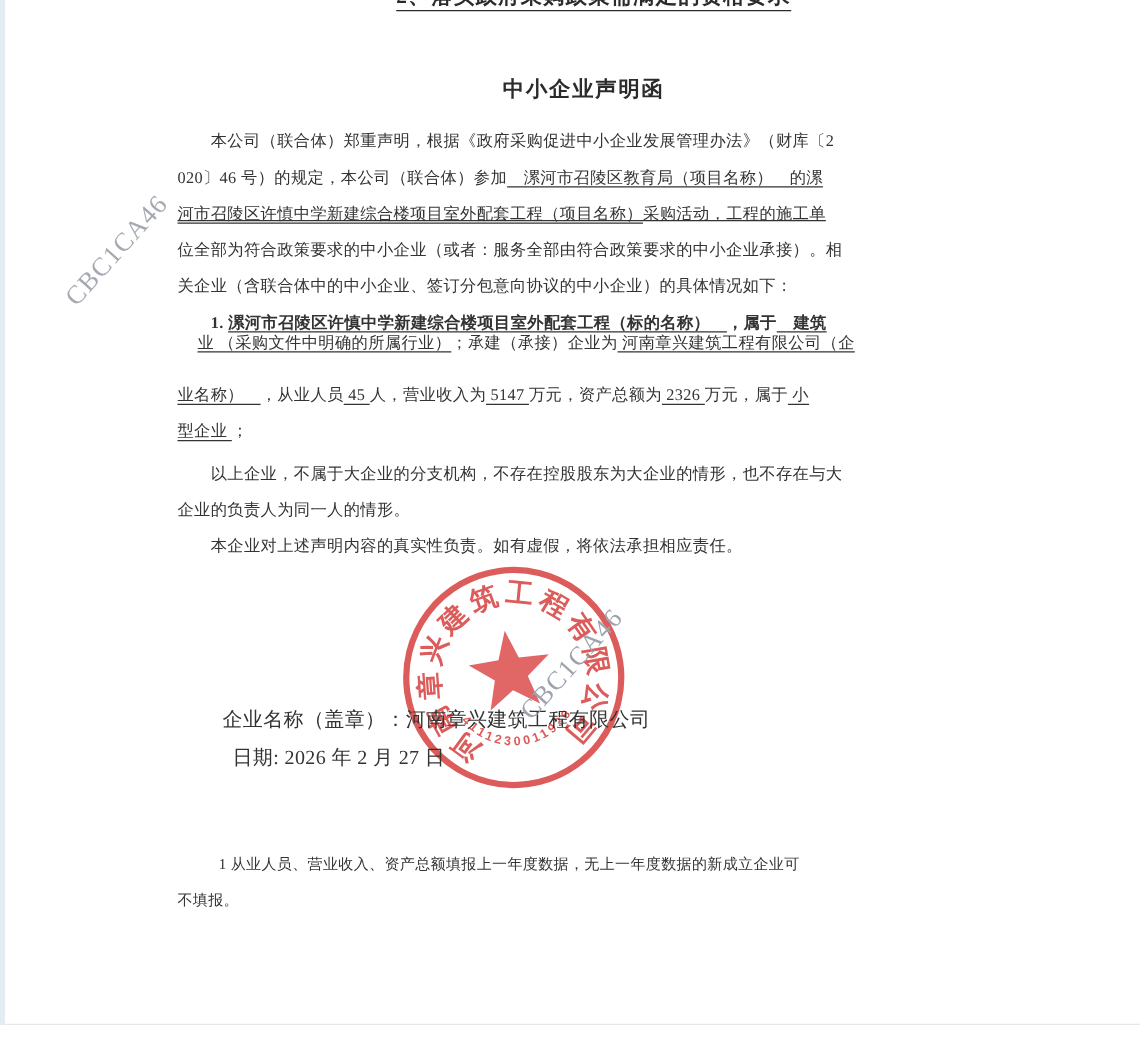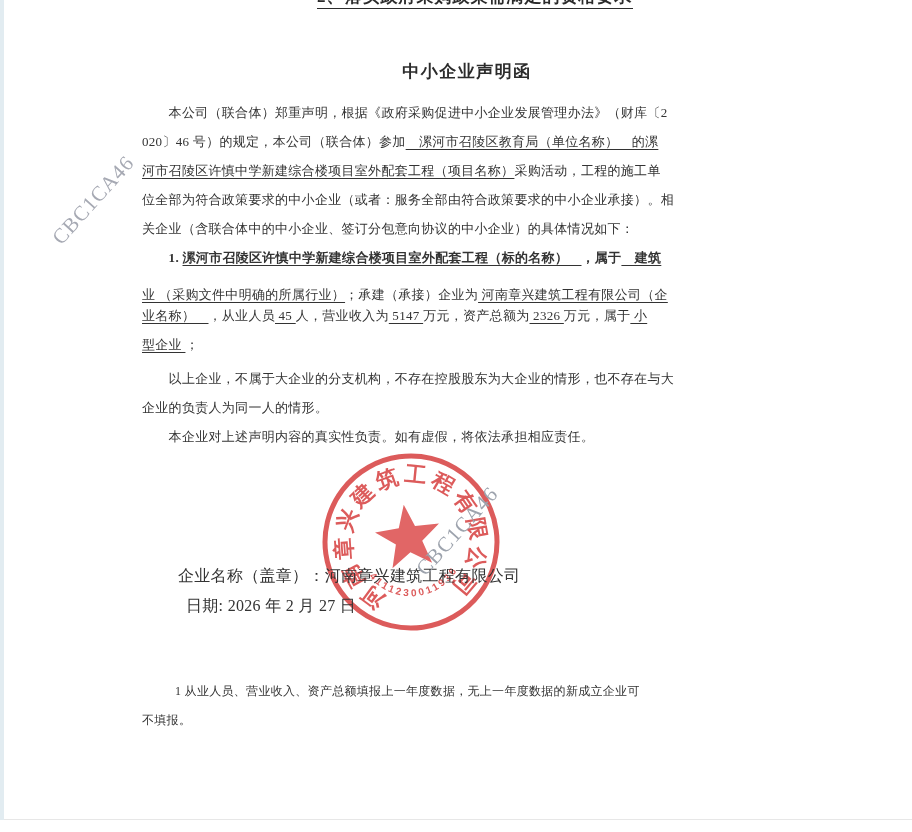--- a/index.html
+++ b/index.html
@@ -75,26 +75,26 @@
 <div class="page">
 
   <div class="left-strip"></div>
 
   <div class="clipped-heading">2、落实政府采购政策需满足的资格要求</div>
 
   <div class="doc-title">中小企业声明函</div>
 
   <div id="body-lines">
       <div class="body-line" style="top: 103px;"><span>　　本公司（联合体）郑重声明，根据《政府采购促进中小企业发展管理办法》（财库〔2</span></div>
-      <div class="body-line" style="top: 132px;"><span>020〕46 号）的规定，本公司（联合体）参加</span><span class="u">　漯河市召陵区教育局（单位名称）　的漯</span></div>
-      <div class="body-line" style="top: 161px;"><span class="u">河市召陵区许慎中学新建综合楼项目室外配套工程（项目名称）</span><span>采购活动，工程的施工单</span></div>
+      <div class="body-line" style="top: 132px;"><span>020〕46 号）的规定，本公司（联合体）参加</span><span class="u">　漯河市召陵区教育局（项目名称）　的漯</span></div>
+      <div class="body-line" style="top: 161px; text-decoration: underline;"><span class="u">河市召陵区许慎中学新建综合楼项目室外配套工程（项目名称）</span><span>采购活动，工程的施工单</span></div>
       <div class="body-line" style="top: 190px;"><span>位全部为符合政策要求的中小企业（或者：服务全部由符合政策要求的中小企业承接）。相</span></div>
       <div class="body-line" style="top: 219px;"><span>关企业（含联合体中的中小企业、签订分包意向协议的中小企业）的具体情况如下：</span></div>
       <div class="body-line" style="top: 248px; font-weight: bold;"><span>　　1. </span><span class="u">漯河市召陵区许慎中学新建综合楼项目室外配套工程（标的名称）　</span><span>，属于</span><span class="u">　建筑</span></div>
-      <div class="body-line" style="top: 285px;"><span class="u">业 （采购文件中明确的所属行业）</span><span>；承建（承接）企业为</span><span class="u"> 河南章兴建筑工程有限公司（企</span></div>
+      <div class="body-line" style="top: 264px; margin-left: 16px;"><span class="u">业 （采购文件中明确的所属行业）</span><span>；承建（承接）企业为</span><span class="u"> 河南章兴建筑工程有限公司（企</span></div>
       <div class="body-line" style="top: 306px;"><span class="u">业名称）　</span><span>，从业人员</span><span class="u"> 45 </span><span>人，营业收入为</span><span class="u"> 5147 </span><span>万元，资产总额为</span><span class="u"> 2326 </span><span>万元，属于</span><span class="u"> 小</span></div>
       <div class="body-line" style="top: 335px;"><span class="u">型企业 </span><span>；</span></div>
       <div class="body-line" style="top: 369px;"><span>　　以上企业，不属于大企业的分支机构，不存在控股股东为大企业的情形，也不存在与大</span></div>
       <div class="body-line" style="top: 398px;"><span>企业的负责人为同一人的情形。</span></div>
       <div class="body-line" style="top: 427px;"><span>　　本企业对上述声明内容的真实性负责。如有虚假，将依法承担相应责任。</span></div>
     </div>
 
   <div class="watermark wm-left">CBC1CA46</div>
 
   <div class="seal-wrap">

